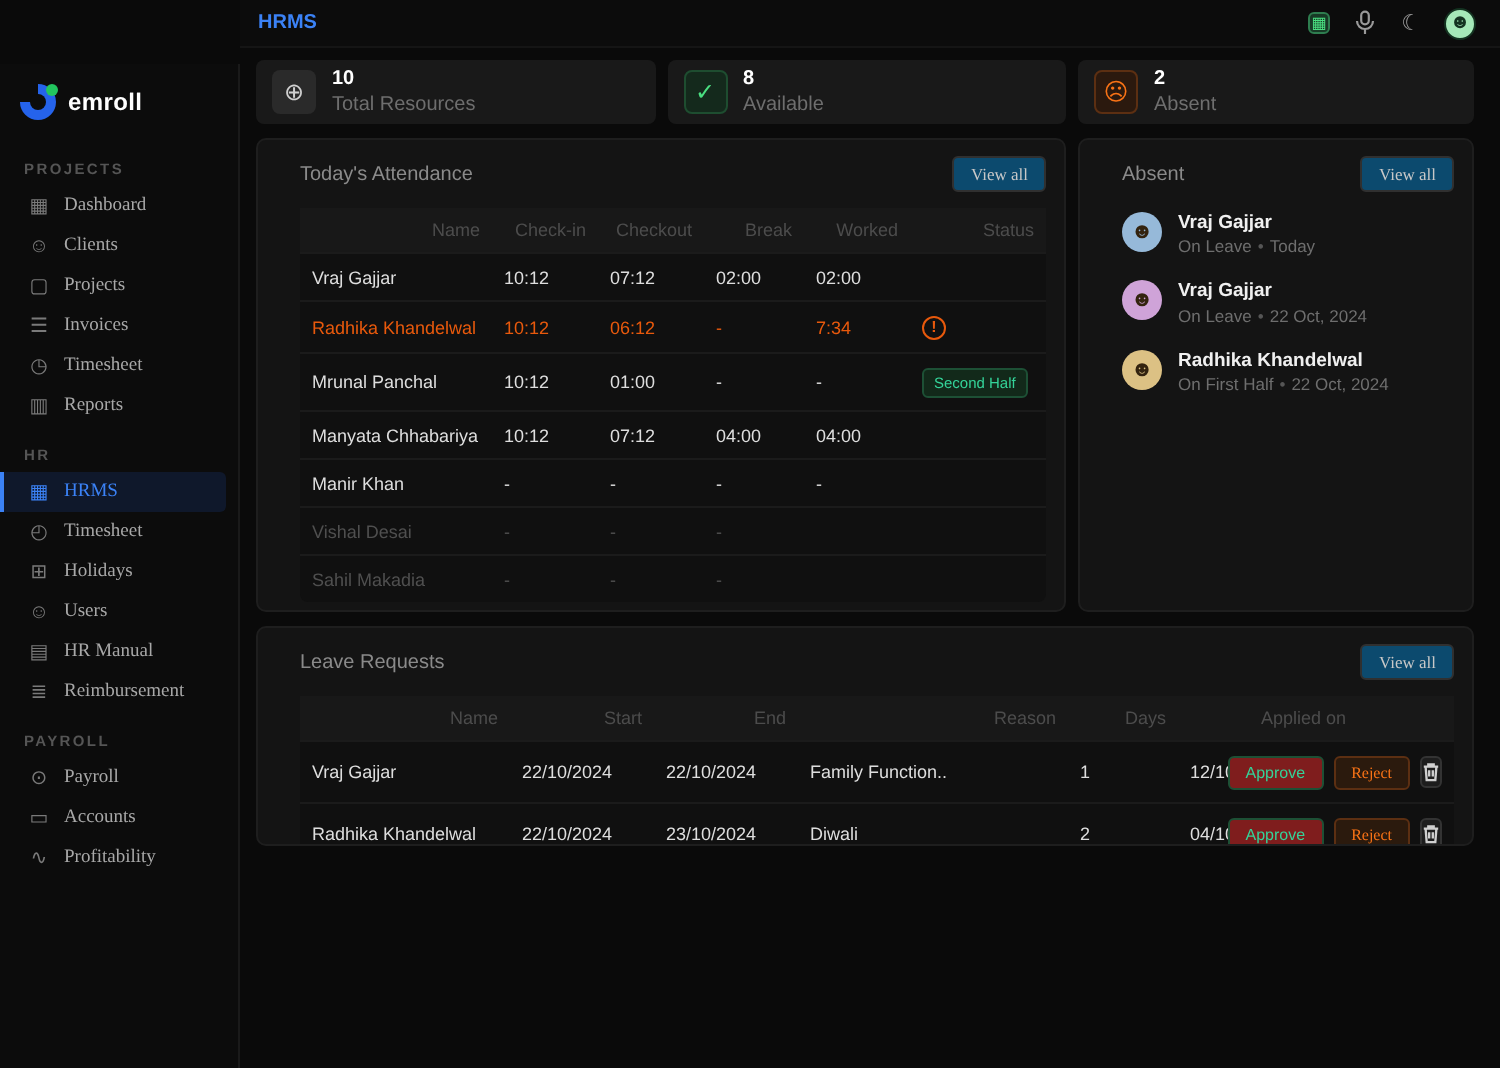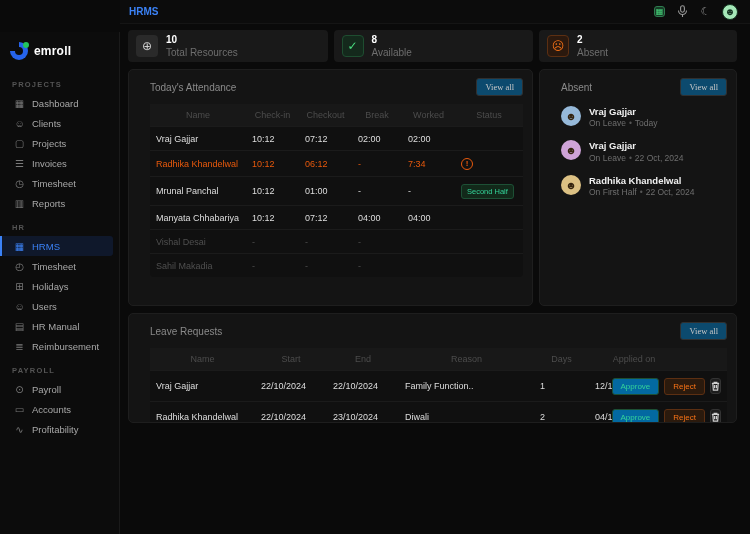--- a/index.html
+++ b/index.html
@@ -36,21 +36,21 @@
   .nav-section-label {
     padding:10px 12px 4px 12px; font-size:7.5px; letter-spacing:1.2px;
     color:#555; font-weight:bold;
   }
   .nav-item {
     display:flex; align-items:center; gap:7px;
     height:20px; padding:0 10px 0 12px; color:#a8a8a8; cursor:pointer;
     border-left:2px solid transparent;
   }
   .nav-item .nav-icon { width:11px; text-align:center; font-size:10px; color:#7a7a7a; }
-  .nav-item .nav-label { font-size:9.5px; }
+  .nav-item .nav-label { font-size:9.5px;font-family:Liberation Serif, serif; }
   .nav-item.active {
     background:rgba(37,99,235,.14); border-left:2px solid #3b82f6; color:#3b82f6;
     border-radius:0 3px 3px 0; margin-right:6px;
   }
   .nav-item.active .nav-icon { color:#3b82f6; }
 
   
   .main { flex:1; display:flex; flex-direction:column; min-width:0; }
   .topbar {
     height:24px; display:flex; align-items:center; justify-content:space-between;
@@ -98,21 +98,21 @@
   .panel-title { color:#8a8a8a; font-size:10px; }
   .view-all-btn {
     background:#0c4a6e; color:#c8c8c8; font-size:8.5px; padding:3px 8px;
     border-radius:3px; border:1px solid #303030; cursor:pointer;
     font-family:Liberation Serif, serif;
   }
   .tbl-wrap { margin:0 9px 9px 9px; background:#101010; border-radius:4px; }
 
   table { width:100%; border-collapse:collapse; table-layout:fixed; }
   thead th {
-    text-align:center; font-weight:normal; color:#4c4c4c; font-size:9px;
+    text-align:right; font-weight:normal; color:#4c4c4c; font-size:9px;
     padding:6px 6px; background:#181818;
   }
   tbody td { padding:6.5px 6px; font-size:9px; color:#dedede; border-top:1px solid #1b1b1b; }
   tbody tr.warn td { color:#e8590c; }
   tbody tr.dim td { color:#4f4f4f; }
 
   .badge-secondhalf {
     display:inline-block; background:#12291a; color:#34d399; border:1px solid #1d5035;
     font-size:7.5px; padding:2px 5px; border-radius:3px;
   }
@@ -131,26 +131,26 @@
     width:20px; height:20px; border-radius:50%; display:flex; align-items:center;
     justify-content:center; font-size:11px; color:#33230f; flex:none;
   }
   .absent-name { font-size:9.5px; color:#f0f0f0; font-weight:bold; line-height:1.3; }
   .absent-detail { font-size:8.5px; color:#6e6e6e; }
   .absent-detail .dot { margin:0 3px; color:#555; }
 
   
   .actions-cell { display:flex; align-items:center; justify-content:flex-end; gap:5px; }
   .btn-approve {
-    background:#0369a1; color:#34d399; border:1px solid #1d5035; font-size:8px;
+    background:#7f1d1d; color:#34d399; border:1px solid #1d5035; font-size:8px;
     padding:3px 8px; border-radius:3px; cursor:pointer; font-family:inherit;
   }
   .btn-reject {
     background:#2b1a0d; color:#f97316; border:1px solid #5c2f12; font-size:8px;
-    padding:3px 8px; border-radius:3px; cursor:pointer; font-family:Liberation Sans, sans-serif;
+    padding:3px 8px; border-radius:3px; cursor:pointer; font-family:Liberation Serif, serif;
   }
   .btn-trash {
     width:16px; height:16px; background:#1d1d1d; border:1px solid #333; border-radius:3px;
     display:flex; align-items:center; justify-content:center; cursor:pointer;
   }
   .btn-trash svg { width:9px; height:10px; stroke:#cfcfcf; fill:none; stroke-width:1.3; }
 
   .leave-panel { grid-column:1 / span 2; }
 </style>
 </head>
@@ -378,20 +378,31 @@
                   <td>10:12</td>
                   <td>07:12</td>
                   <td>04:00</td>
                   <td>04:00</td>
                   <td>
                     
                     
                   </td>
                 </tr>
 
+                <tr>
+                  <td>Manir Khan</td>
+                  <td>-</td>
+                  <td>-</td>
+                  <td>-</td>
+                  <td>-</td>
+                  <td>
+                    
+                    
+                  </td>
+                </tr>
 
                 <tr class="dim">
                   <td>Vishal Desai</td>
                   <td>-</td>
                   <td>-</td>
                   <td>-</td>
                   <td></td>
                   <td>
                     
                     

